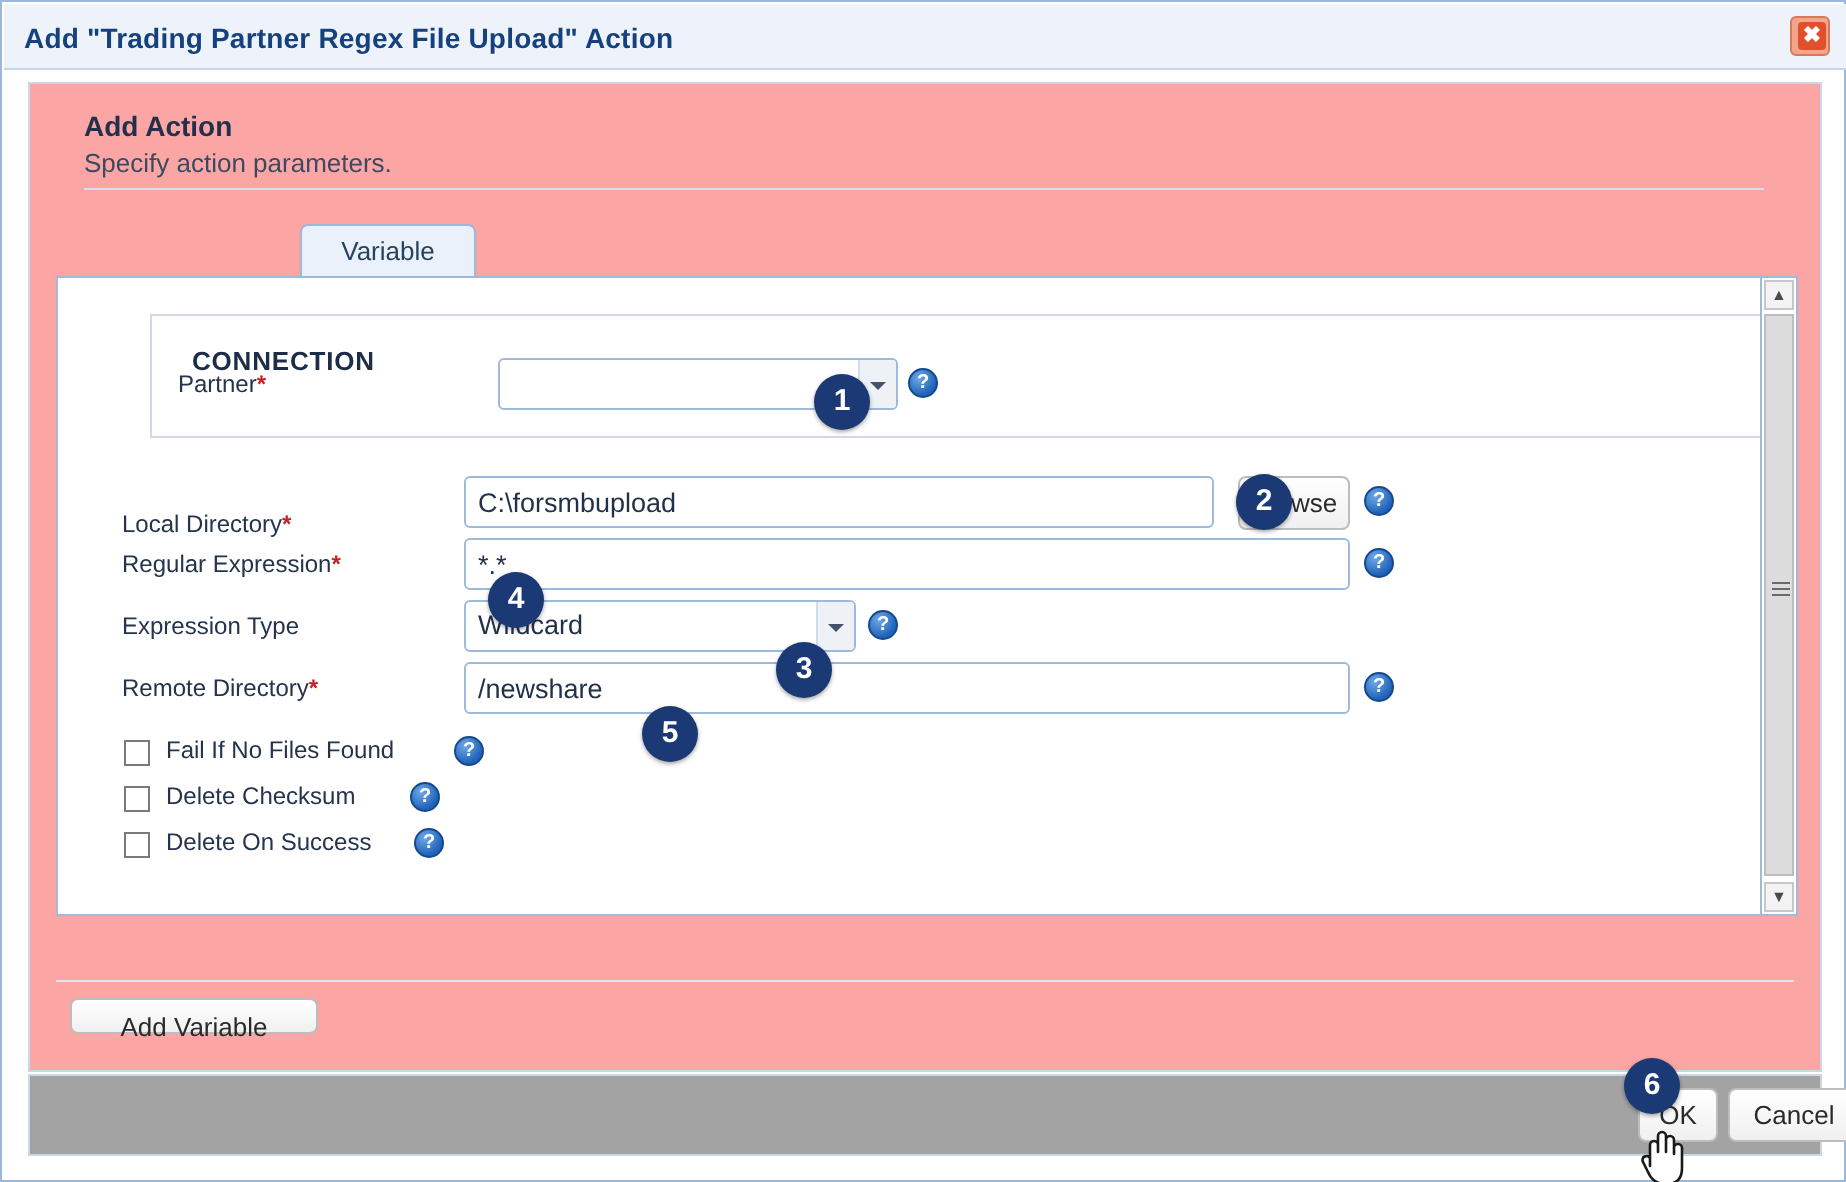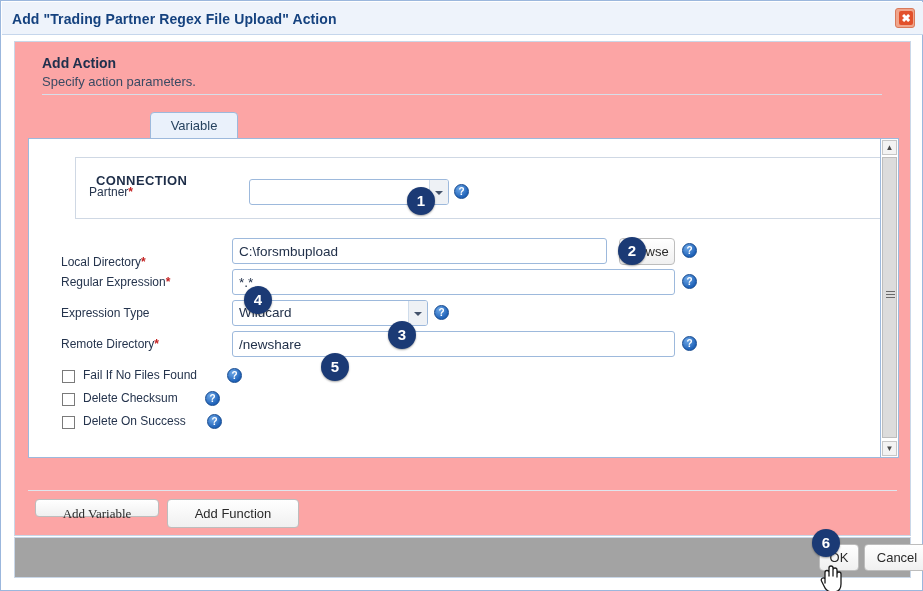--- a/index.html
+++ b/index.html
@@ -319,22 +319,21 @@
       <div class="sb-thumb">
         <div class="sb-grip">
             <i></i>
             <i></i>
             <i></i>
           </div>
       </div>
       <div class="sb-arrow down">▼</div>
     </div>
 
-    <div class="btn" style="left:20px;top:457px;width:124px;height:18px;line-height:27px;font-family:Liberation Serif, serif;">Add Variable</div>
-    <div class="btn" style="left:152px;top:457px;width:132px;height:29px;line-height:27px;">Add Function</div>
+    <div class="btn" style="left:20px;top:457px;width:124px;height:18px;line-height:27px;">Add Variable</div>
 
     <div class="foot-rule"></div>
   </div>
 
   <div class="footbar">
     <div class="btn" style="left:804px;top:6px;width:40px;">OK</div>
     <div class="btn" style="left:849px;top:6px;width:66px;">Cancel</div>
   </div>
 
   <div class="badge" style="left:406px;top:186px;">1</div>

